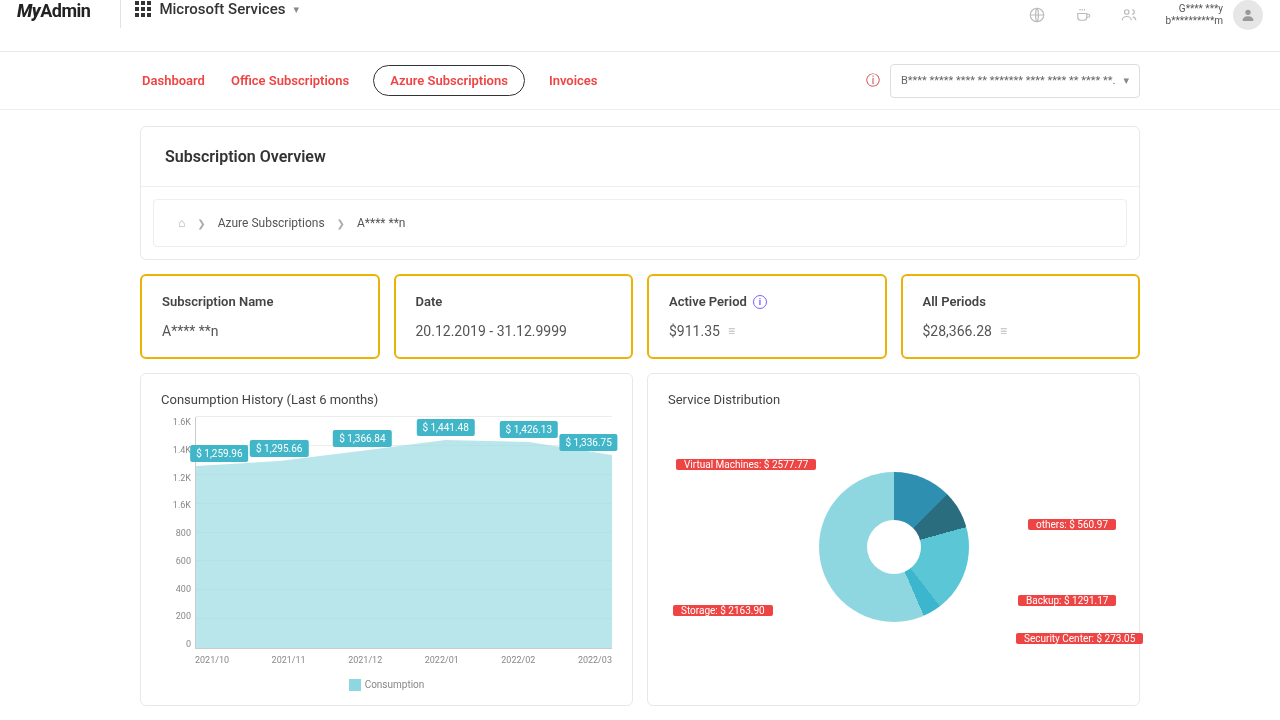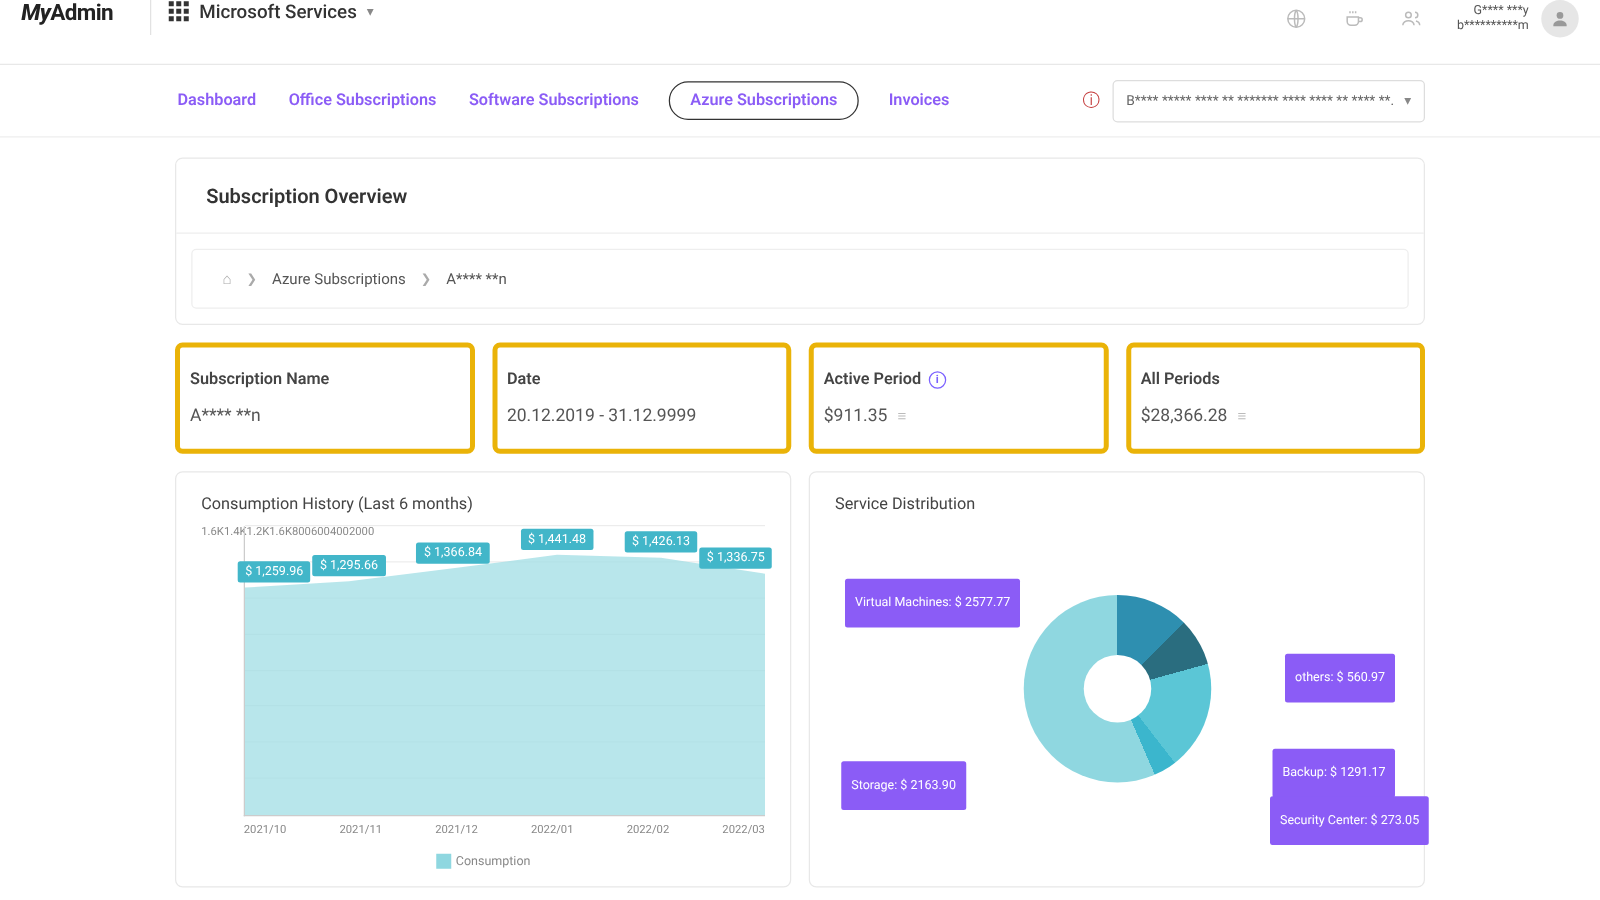--- a/index.html
+++ b/index.html
@@ -14,59 +14,59 @@
   .chev{font-size:11px;color:#888;}
   .top-right{margin-left:auto;display:flex;align-items:center;gap:28px;}
   .icon-btn{width:18px;height:18px;color:#bbb;cursor:pointer;display:flex;align-items:center;justify-content:center;}
   .user-block{display:flex;align-items:center;gap:10px;}
   .user-text{display:flex;flex-direction:column;align-items:flex-end;font-size:10px;line-height:1.2;color:#555;}
   .avatar{width:30px;height:30px;border-radius:50%;background:#e6e6e6;display:flex;align-items:center;justify-content:center;}
   .avatar svg{width:16px;height:16px;color:#999;}
 
   .subbar{display:flex;align-items:center;height:58px;padding:0 140px;border-bottom:1px solid #eee;}
   .tabs{display:flex;gap:22px;align-items:center;}
-  .tab{font-size:13px;font-weight:600;color:#8b5cf6;cursor:pointer;padding:8px 2px;}
+  .tab{font-size:13px;font-weight:600;color:#ef4444;cursor:pointer;padding:8px 2px;}
   .tab.pill{border:1px solid #333;border-radius:18px;padding:7px 16px;}
   .sub-right{margin-left:auto;display:flex;align-items:center;gap:10px;}
   .warn-icon{color:#c43b3b;font-size:14px;}
   .select-box{border:1px solid #ddd;border-radius:4px;height:34px;min-width:250px;display:flex;align-items:center;padding:0 10px;font-size:11px;color:#666;justify-content:space-between;cursor:pointer;}
 
   .page{padding:16px 140px 40px;}
   .card{border:1px solid #e8e8e8;border-radius:6px;background:#fff;}
   .overview-head{padding:20px 24px;font-size:16px;font-weight:600;color:#333;border-bottom:1px solid #eee;}
   .breadcrumb{padding:16px 24px;display:flex;align-items:center;gap:12px;color:#555;font-size:12px;border:1px solid #eee;border-radius:4px;margin:12px 12px;}
   .breadcrumb .sep{color:#aaa;font-size:10px;}
   .home-ic{color:#aaa;}
   .breadcrumb a{color:#555;text-decoration:none;cursor:pointer;}
 
   .info-row{display:grid;grid-template-columns:repeat(4,1fr);gap:14px;margin:14px 0;}
-  .info-card{border:4px solid #eab308;border-radius:6px;padding:18px 8px;}
+  .info-card{border:2px solid #eab308;border-radius:6px;padding:18px 20px;}
   .info-label{font-size:13px;font-weight:600;color:#444;display:flex;align-items:center;gap:6px;}
   .info-val{margin-top:14px;font-size:14px;color:#555;display:flex;align-items:center;gap:8px;}
   .qmark{display:inline-flex;width:14px;height:14px;border:1px solid #7b61ff;border-radius:50%;align-items:center;justify-content:center;font-size:9px;color:#7b61ff;font-weight:700;}
   .bars-ic{color:#bbb;font-size:12px;letter-spacing:-2px;}
 
   .charts-row{display:grid;grid-template-columns:1fr 1fr;gap:14px;}
   .chart-card{border:1px solid #e8e8e8;border-radius:6px;padding:18px 20px 14px;}
   .chart-title{font-size:13px;font-weight:400;color:#444;margin-bottom:10px;}
 
   
   .area-wrap{position:relative;height:260px;}
-  .y-axis{position:absolute;left:0;top:0;bottom:28px;width:30px;display:flex;flex-direction:row;justify-content:space-between;font-size:9px;color:#888;text-align:right;}
+  .y-axis{position:absolute;left:0;top:0;bottom:28px;width:30px;display:flex;flex-direction:column;justify-content:space-between;font-size:9px;color:#888;text-align:right;}
   .plot{position:absolute;left:34px;right:0;top:0;bottom:28px;border-left:1px solid #ccc;border-bottom:1px solid #ccc;}
   .grid-line{position:absolute;left:0;right:0;height:1px;background:#666;opacity:0.12;}
   .area-fill{position:absolute;left:0;right:0;bottom:0;background:#a0dde4;opacity:0.75;}
   .x-axis{position:absolute;left:34px;right:0;bottom:0;height:28px;display:flex;justify-content:space-between;font-size:9px;color:#888;padding-top:6px;}
   .data-label{position:absolute;background:#42b6c9;color:#fff;font-size:10px;padding:3px 6px;border-radius:2px;white-space:nowrap;transform:translateX(-50%);}
   .legend-center{text-align:center;margin-top:2px;font-size:10px;color:#888;}
   .legend-center .sw{display:inline-block;width:12px;height:12px;background:#8fd7e0;margin-right:4px;vertical-align:middle;}
 
   
   .donut-wrap{position:relative;height:260px;display:flex;align-items:center;justify-content:center;}
-  .donut-label{position:absolute;background:#8b5cf6;color:#fff;font-size:10px;padding:14px 8px;border-radius:2px;white-space:nowrap;}
+  .donut-label{position:absolute;background:#ef4444;color:#fff;font-size:10px;padding:0 8px;border-radius:2px;white-space:nowrap;}
   .donut-legend{display:flex;gap:20px;justify-content:center;font-size:10px;color:#666;margin-top:6px;flex-wrap:wrap;}
   .donut-legend span{display:flex;align-items:center;gap:5px;}
   .sw2{width:11px;height:11px;display:inline-block;}
 </style>
 </head>
 <body>
 
 <div class="topbar">
   <div class="logo"><span class="m">My</span>Admin</div>
   <div class="vsep"></div>
@@ -115,21 +115,20 @@
           </svg>
         </div>
     </div>
   </div>
 </div>
 
 <div class="subbar">
   <div class="tabs" id="tabs">
       <div class="tab">Dashboard</div>
       <div class="tab">Office Subscriptions</div>
-      <div class="tab">Software Subscriptions</div>
       <div class="tab pill">Azure Subscriptions</div>
       <div class="tab">Invoices</div>
     </div>
   <div class="sub-right">
     <span class="warn-icon">ⓘ</span>
     <div class="select-box">
       <span>B**** ***** **** ** ******* **** **** ** **** **.</span>
       <span class="chev">▾</span>
     </div>
   </div>

